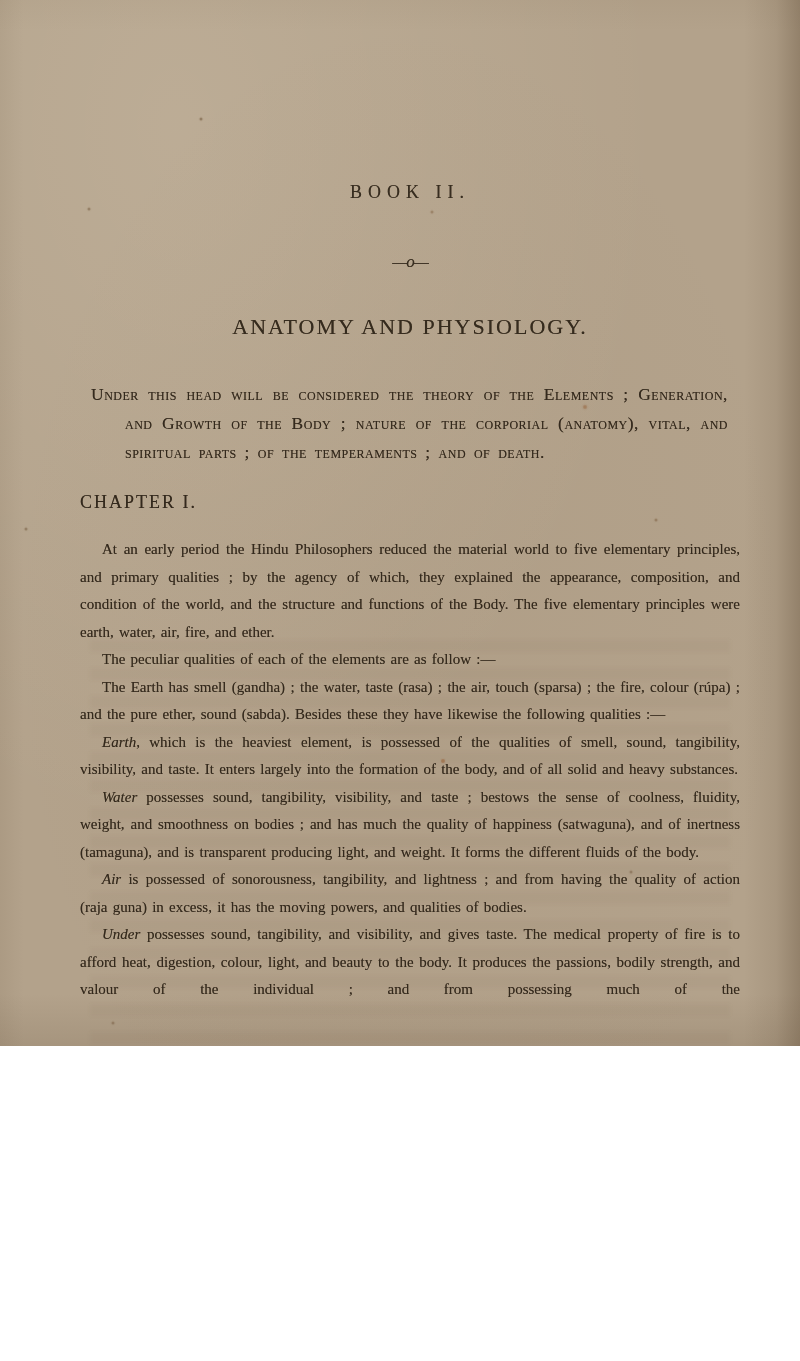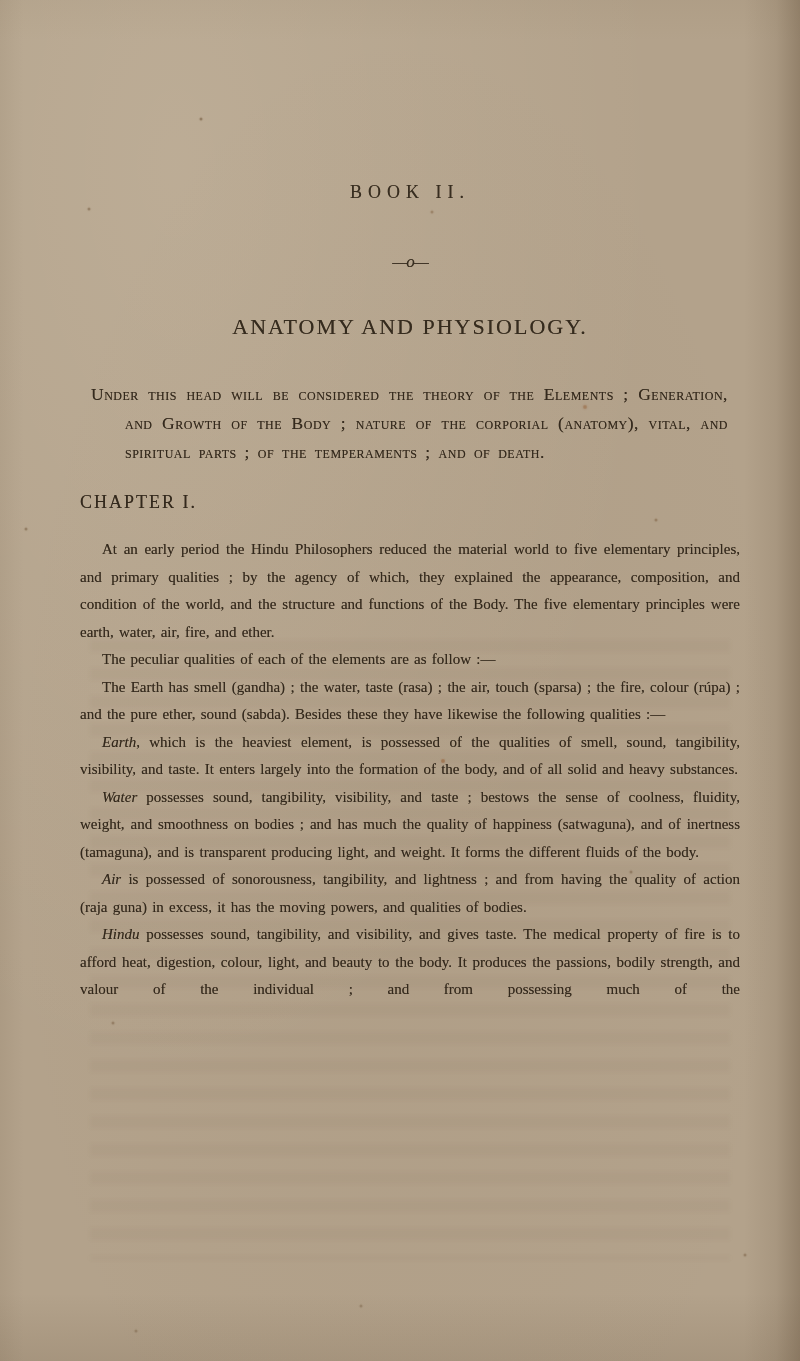--- a/index.html
+++ b/index.html
@@ -2,21 +2,21 @@
 <html><head>
 <meta charset="utf-8">
 <style>
   html, body {
     margin: 0;
     padding: 0;
   }
   .page {
     position: relative;
     width: 800px;
-    height: 1361px;
+    height: 1046px;
     overflow: hidden;
     background-color: #b3a28b;
     background-image:
       radial-gradient(ellipse at 22% 12%, rgba(255,246,226,0.12), rgba(255,246,226,0) 55%),
       radial-gradient(ellipse at 50% 60%, rgba(120,95,65,0.06), rgba(120,95,65,0) 70%),
       linear-gradient(to right, rgba(0,0,0,0) 93%, rgba(72,52,30,0.10) 97%, rgba(72,52,30,0.30) 100%),
       linear-gradient(to bottom, rgba(0,0,0,0) 95%, rgba(72,52,30,0.12) 100%),
       linear-gradient(to left, rgba(0,0,0,0) 97%, rgba(72,52,30,0.07) 100%),
       linear-gradient(to top, rgba(0,0,0,0) 97%, rgba(110,90,60,0.06) 100%);
     font-family: "Liberation Serif", "DejaVu Serif", serif;
@@ -151,16 +151,16 @@
     <h3 class="chapter-heading">CHAPTER I.</h3>
 
 
     <div class="body-text">
       <p><em></em><span>At an early period the Hindu Philosophers reduced the material world to five elementary principles, and primary qualities ; by the agency of which, they explained the appearance, composition, and condition of the world, and the structure and functions of the Body. The five elementary principles were earth, water, air, fire, and ether.</span></p>
       <p><em></em><span>The peculiar qualities of each of the elements are as follow :—</span></p>
       <p><em></em><span>The Earth has smell (gandha) ; the water, taste (rasa) ; the air, touch (sparsa) ; the fire, colour (rúpa) ; and the pure ether, sound (sabda). Besides these they have likewise the following qualities :—</span></p>
       <p><em>Earth</em><span>, which is the heaviest element, is possessed of the qualities of smell, sound, tangibility, visibility, and taste. It enters largely into the formation of the body, and of all solid and heavy substances.</span></p>
       <p><em>Water</em><span> possesses sound, tangibility, visibility, and taste ; bestows the sense of coolness, fluidity, weight, and smoothness on bodies ; and has much the quality of happiness (satwaguna), and of inertness (tamaguna), and is transparent producing light, and weight. It forms the different fluids of the body.</span></p>
       <p><em>Air</em><span> is possessed of sonorousness, tangibility, and lightness ; and from having the quality of action (raja guna) in excess, it has the moving powers, and qualities of bodies.</span></p>
-      <p class="fill-last"><em>Hindu</em><span> possesses sound, tangibility, and visibility, and gives taste. The medical property of fire is to afford heat, digestion, colour, light, and beauty to the body. It produces the passions, bodily strength, and valour of the individual ; and from possessing much of the</span></p>
+      <p class="fill-last"><em>Under</em><span> possesses sound, tangibility, and visibility, and gives taste. The medical property of fire is to afford heat, digestion, colour, light, and beauty to the body. It produces the passions, bodily strength, and valour of the individual ; and from possessing much of the</span></p>
     </div>
   </div>
 </div>
 
 </body></html>

